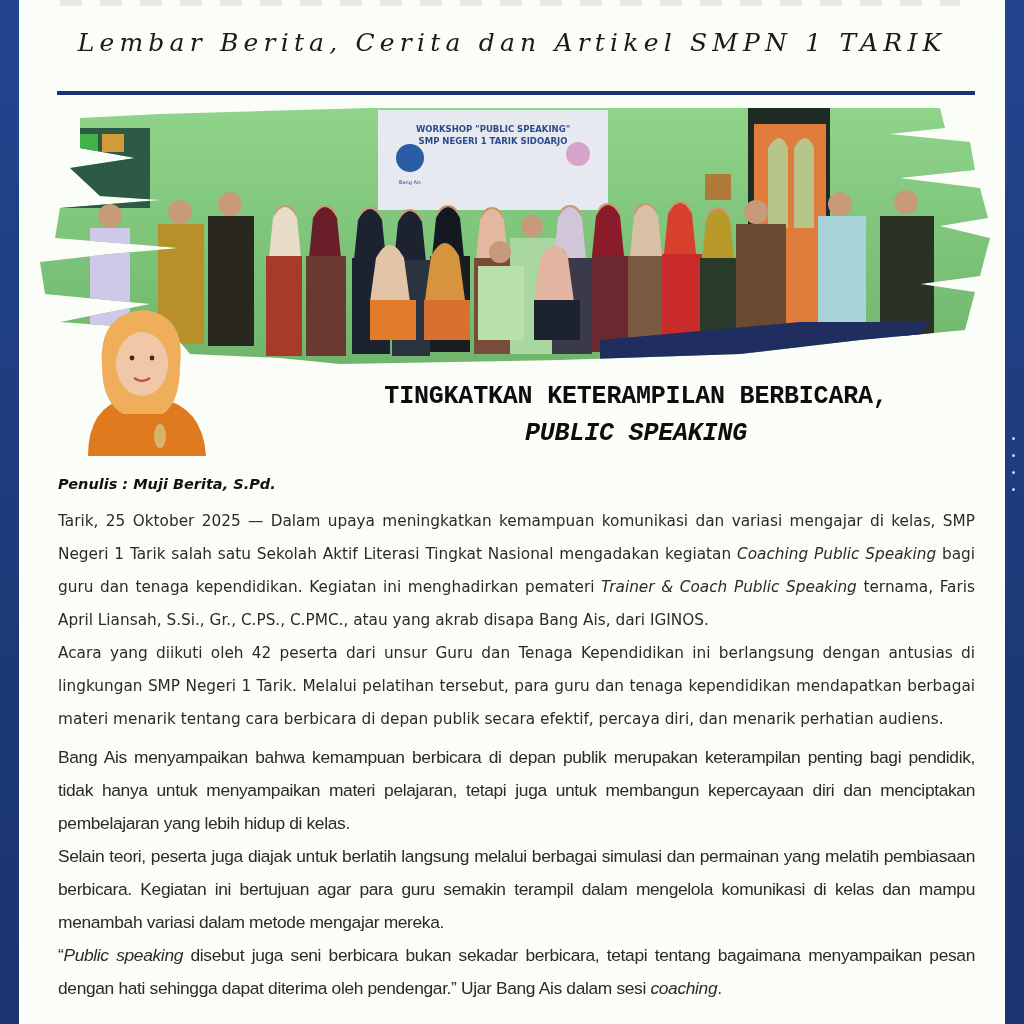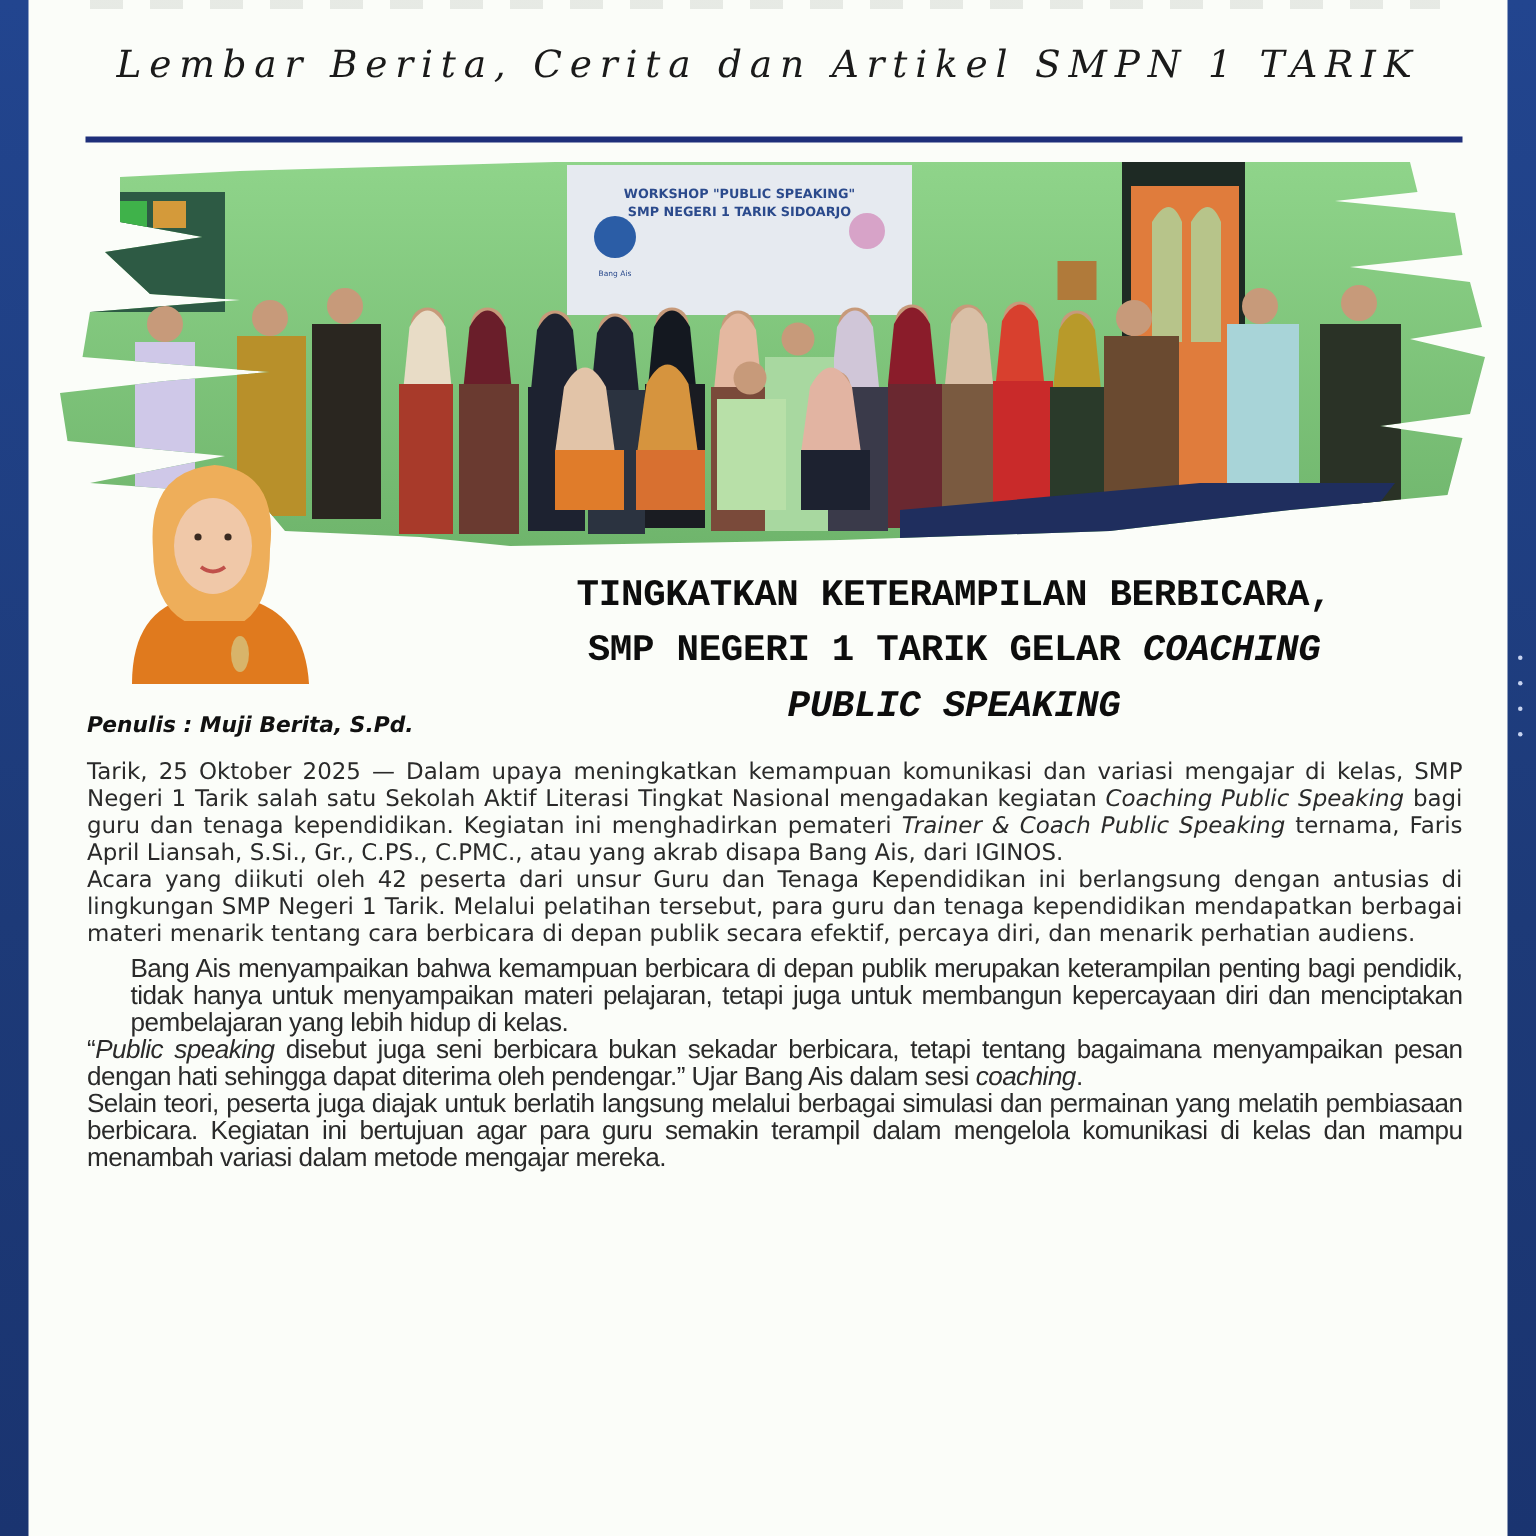--- a/index.html
+++ b/index.html
@@ -41,25 +41,25 @@
     font-size: 14.5px; color: #111;
   }
   .headline {
     position: absolute; right: 48px; top: 378px; width: 680px; text-align: center;
     font-family: Liberation Mono, monospace; font-weight: bold;
     font-size: 25px; line-height: 37px; color: #0d0d0d; letter-spacing: -0.2px;
   }
   .headline .it { font-style: italic; }
   .body {
     position: absolute; left: 58px; top: 505px; width: 917px;
-    font-family: "DejaVu Sans", sans-serif; font-size: 15.3px; line-height: 18px;
+    font-family: "DejaVu Sans", sans-serif; font-size: 15.3px; line-height: 33px;
     color: #2a2a2a; text-align: justify;
   }
   .body p { margin: 0; }
-  .body p.gap { margin-top: 5px; margin-left: 29px; }
+  .body p.gap { margin-top: 5px; }
   .body .cond { font-family: "Liberation Sans", sans-serif; font-size: 17.4px; letter-spacing: -0.35px; }
   .body i { font-style: italic; }
   .dots { position: absolute; left: 1012px; top: 437px; width: 4px; }
   .dots span { display: block; width: 3px; height: 3px; background: #c8d4f0; border-radius: 50%; margin-bottom: 14px; }
 </style>
 </head>
 <body>
 
 <div class="page">
   <div class="sheet"></div>
@@ -184,30 +184,29 @@
       <circle cx="64" cy="52" r="2.4" fill="#3a2a20"></circle>
       <circle cx="84" cy="52" r="2.4" fill="#3a2a20"></circle>
       <path d="M66,72 Q74,78 82,72" stroke="#c0504a" stroke-width="2.5" fill="none"></path>
       <ellipse cx="92" cy="130" rx="6" ry="12" fill="#d8b46a"></ellipse>
     </svg>
   </div>
   <div class="author-caption">Penulis : Muji Berita, S.Pd.</div>
 
   <div class="headline">
     <div>TINGKATKAN KETERAMPILAN BERBICARA,</div>
-    <div><span>SMP NEGERI 1 TARIK GELAR </span><span class="it">COACHING</span></div>
     <div class="it">PUBLIC SPEAKING</div>
   </div>
 
   <div class="body">
     <p><span>Tarik, 25 Oktober 2025 — Dalam upaya meningkatkan kemampuan komunikasi dan variasi mengajar di kelas, SMP Negeri 1 Tarik salah satu Sekolah Aktif Literasi Tingkat Nasional mengadakan kegiatan </span><i>Coaching Public Speaking</i><span> bagi guru dan tenaga kependidikan. Kegiatan ini menghadirkan pemateri </span><i>Trainer &amp; Coach Public Speaking</i><span> ternama, Faris April Liansah, S.Si., Gr., C.PS., C.PMC.,  atau yang akrab disapa Bang Ais, dari IGINOS.</span></p>
     <p>Acara yang diikuti oleh 42 peserta dari unsur Guru dan Tenaga Kependidikan ini berlangsung dengan antusias di lingkungan SMP Negeri 1 Tarik. Melalui pelatihan tersebut, para guru dan tenaga kependidikan mendapatkan berbagai materi menarik tentang cara berbicara di depan publik secara efektif, percaya diri, dan menarik perhatian audiens.</p>
     <p class="cond gap">Bang Ais menyampaikan bahwa kemampuan berbicara di depan publik merupakan keterampilan penting bagi pendidik, tidak hanya untuk menyampaikan materi pelajaran, tetapi juga untuk membangun kepercayaan diri dan menciptakan pembelajaran yang lebih hidup di kelas.</p>
+    <p class="cond">Selain teori, peserta juga diajak untuk berlatih langsung melalui berbagai simulasi dan permainan yang melatih pembiasaan berbicara. Kegiatan ini bertujuan agar para guru semakin terampil dalam mengelola komunikasi di kelas dan mampu menambah variasi dalam metode mengajar mereka.</p>
     <p class="cond"><span>“</span><i>Public speaking</i><span> disebut juga seni berbicara bukan sekadar berbicara, tetapi tentang bagaimana menyampaikan pesan dengan hati sehingga dapat diterima oleh pendengar.” Ujar Bang Ais dalam sesi </span><i>coaching</i><span>.</span></p>
-    <p class="cond">Selain teori, peserta juga diajak untuk berlatih langsung melalui berbagai simulasi dan permainan yang melatih pembiasaan berbicara. Kegiatan ini bertujuan agar para guru semakin terampil dalam mengelola komunikasi di kelas dan mampu menambah variasi dalam metode mengajar mereka.</p>
   </div>
 
   <div class="dots">
     <span></span>
       <span></span>
       <span></span>
       <span></span>
   </div>
 </div>
 

